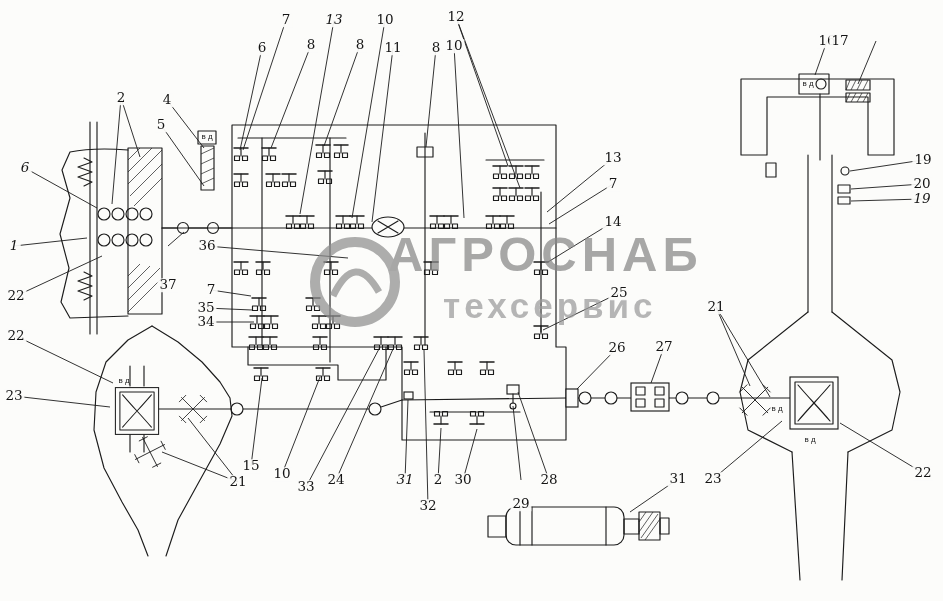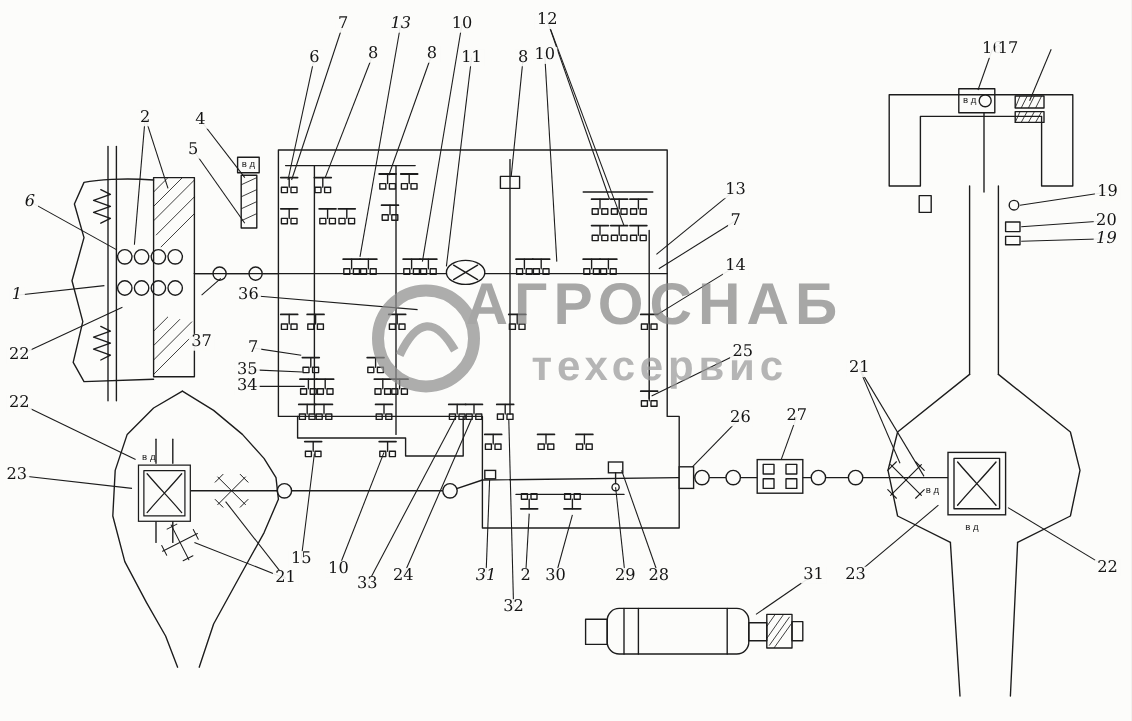--- a/index.html
+++ b/index.html
@@ -317,21 +317,21 @@
       <span class="callout" style="left: 922px; top: 199px; font-style: italic;">19</span>
       <span class="callout" style="left: 238px; top: 482px;">21</span>
       <span class="callout" style="left: 251px; top: 466px;">15</span>
       <span class="callout" style="left: 282px; top: 474px;">10</span>
       <span class="callout" style="left: 306px; top: 487px;">33</span>
       <span class="callout" style="left: 336px; top: 480px;">24</span>
       <span class="callout callout-italic" style="left: 405px; top: 480px;">31</span>
       <span class="callout" style="left: 438px; top: 480px;">2</span>
       <span class="callout" style="left: 463px; top: 480px;">30</span>
       <span class="callout" style="left: 428px; top: 506px;">32</span>
-      <span class="callout" style="left: 521px; top: 480px;">29</span>
+      <span class="callout" style="left: 521px; top: 504px;">29</span>
       <span class="callout" style="left: 549px; top: 480px;">28</span>
       <span class="callout" style="left: 678px; top: 479px;">31</span>
       <span class="callout" style="left: 713px; top: 479px;">23</span>
       <span class="callout" style="left: 923px; top: 473px;">22</span>
       <span class="section-mark" style="left: 207px; top: 137px;">в д</span>
       <span class="section-mark" style="left: 808px; top: 84px;">в д</span>
       <span class="section-mark" style="left: 124px; top: 381px;">в д</span>
       <span class="section-mark" style="left: 777px; top: 409px;">в д</span>
       <span class="section-mark" style="left: 810px; top: 440px;">в д</span>
     </div>

